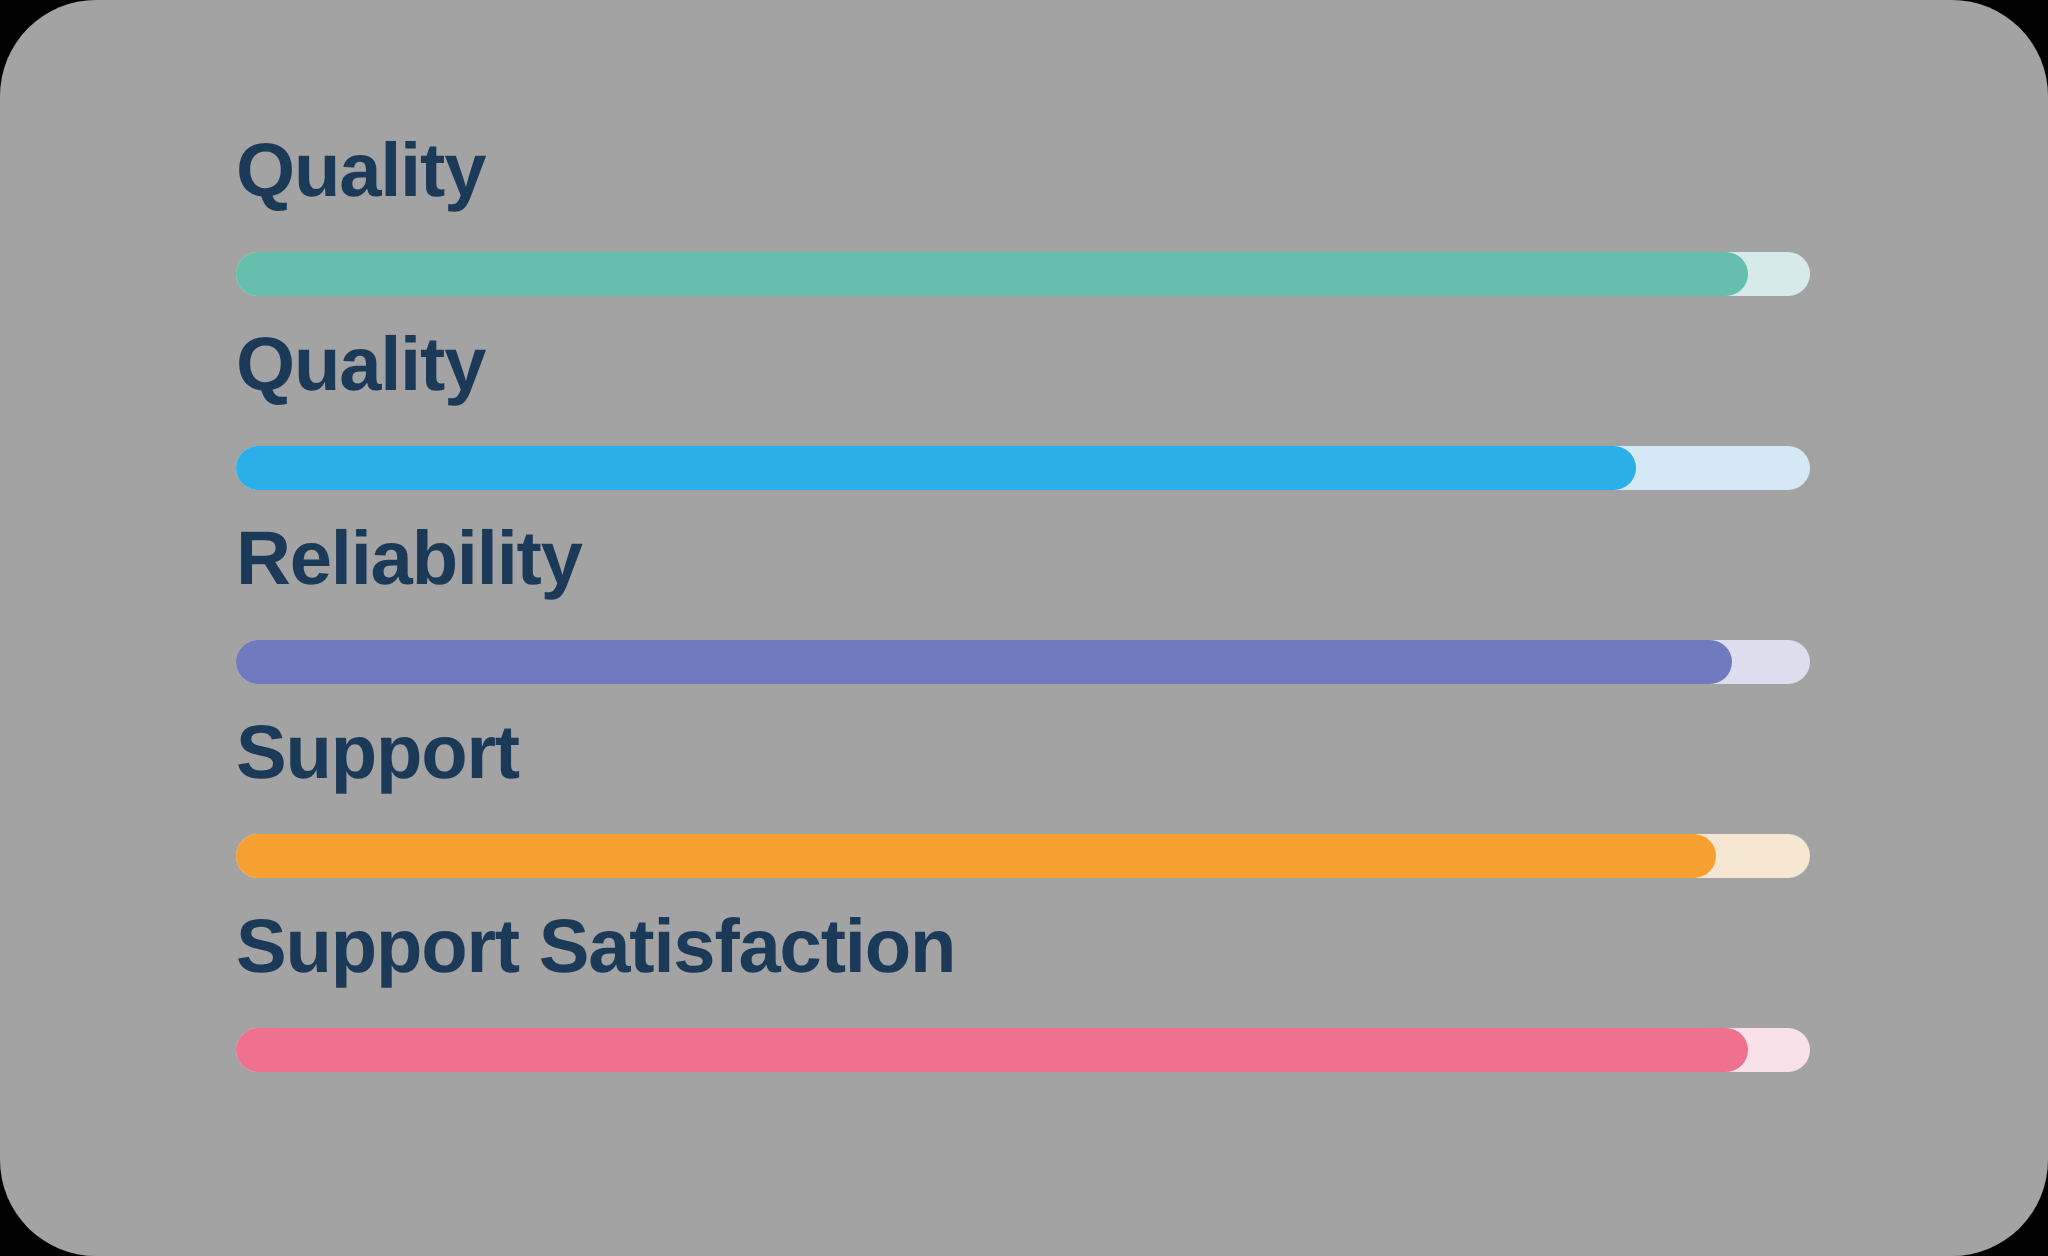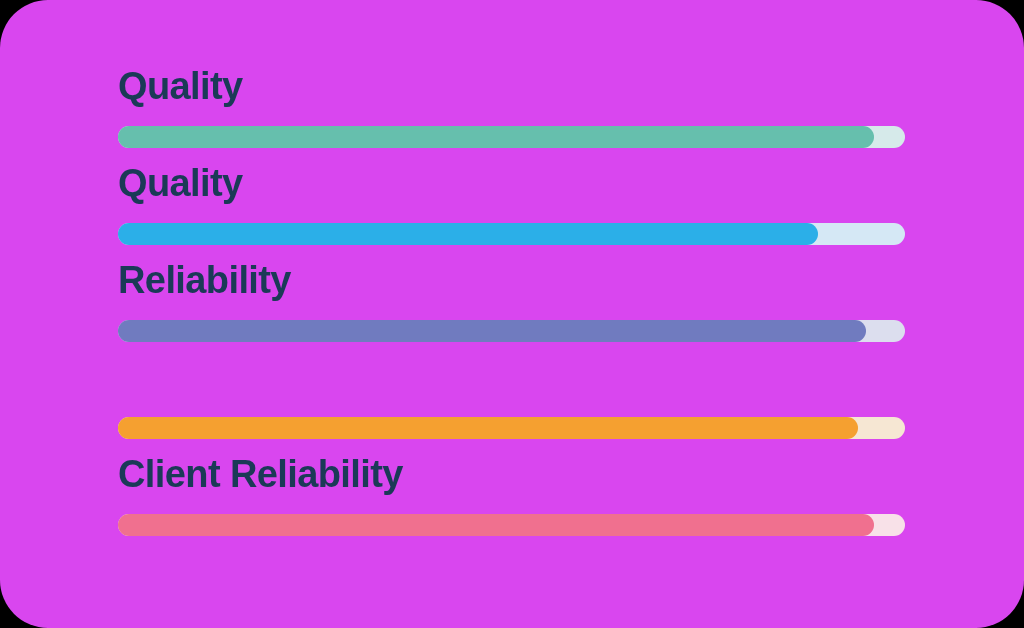--- a/index.html
+++ b/index.html
@@ -13,21 +13,21 @@
     overflow: hidden;
     font-family: "Liberation Sans", sans-serif;
   }
 
   #card {
     position: absolute;
     left: 0;
     top: 0;
     width: 1024px;
     height: 628px;
-    background: #d946ef;
+    background: #a3a3a3;
     border-radius: 48px;
     box-sizing: border-box;
     overflow: hidden;
   }
 
   #rows {
     position: absolute;
     left: 118px;
     top: 60px;
     width: 787px;
@@ -86,24 +86,25 @@
           <div class="metric-fill" style="background: rgb(43, 175, 232); width: 89%;"></div>
         </div>
       </div>
       <div class="metric-row">
         <div class="metric-label">Reliability</div>
         <div class="metric-track" style="background: rgb(220, 222, 238);">
           <div class="metric-fill" style="background: rgb(112, 123, 191); width: 95%;"></div>
         </div>
       </div>
       <div class="metric-row">
+        <div class="metric-label">Support</div>
         <div class="metric-track" style="background: rgb(246, 231, 211);">
           <div class="metric-fill" style="background: rgb(245, 160, 48); width: 94%;"></div>
         </div>
       </div>
       <div class="metric-row">
-        <div class="metric-label">Client Reliability</div>
+        <div class="metric-label">Support Satisfaction</div>
         <div class="metric-track" style="background: rgb(248, 225, 232);">
           <div class="metric-fill" style="background: rgb(240, 112, 143); width: 96%;"></div>
         </div>
       </div>
     </div>
 </div>
 
 </body></html>

